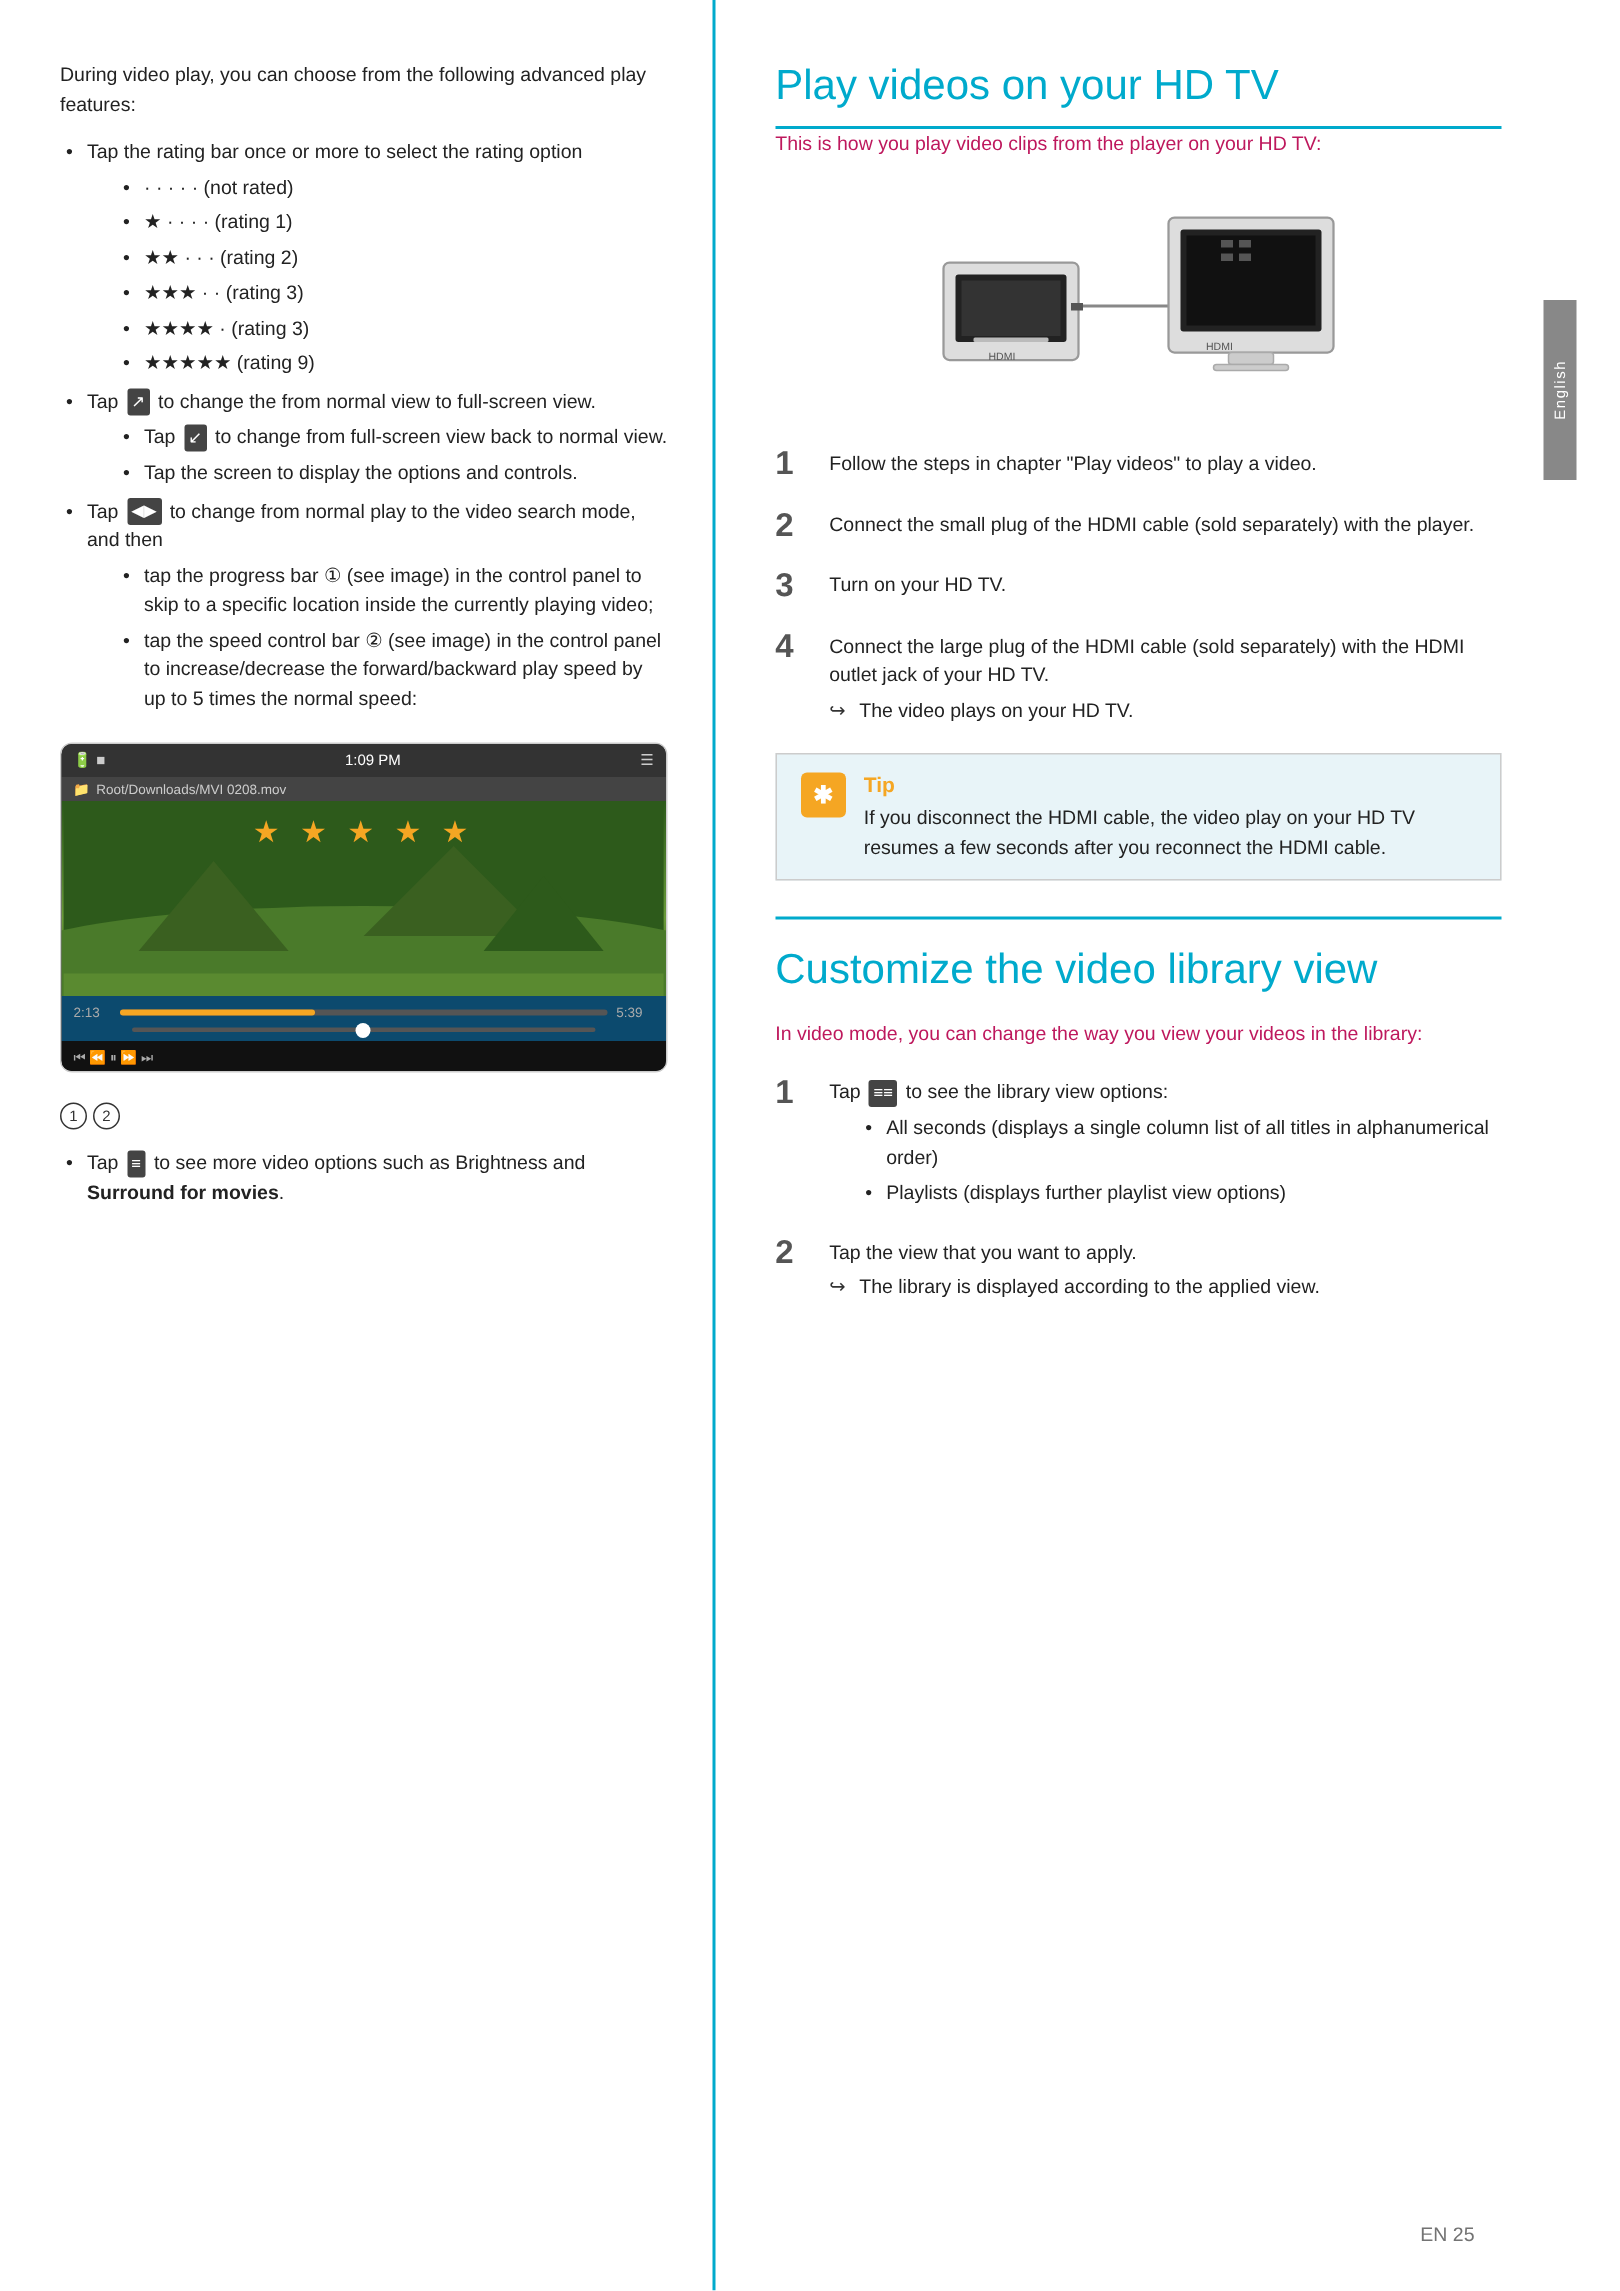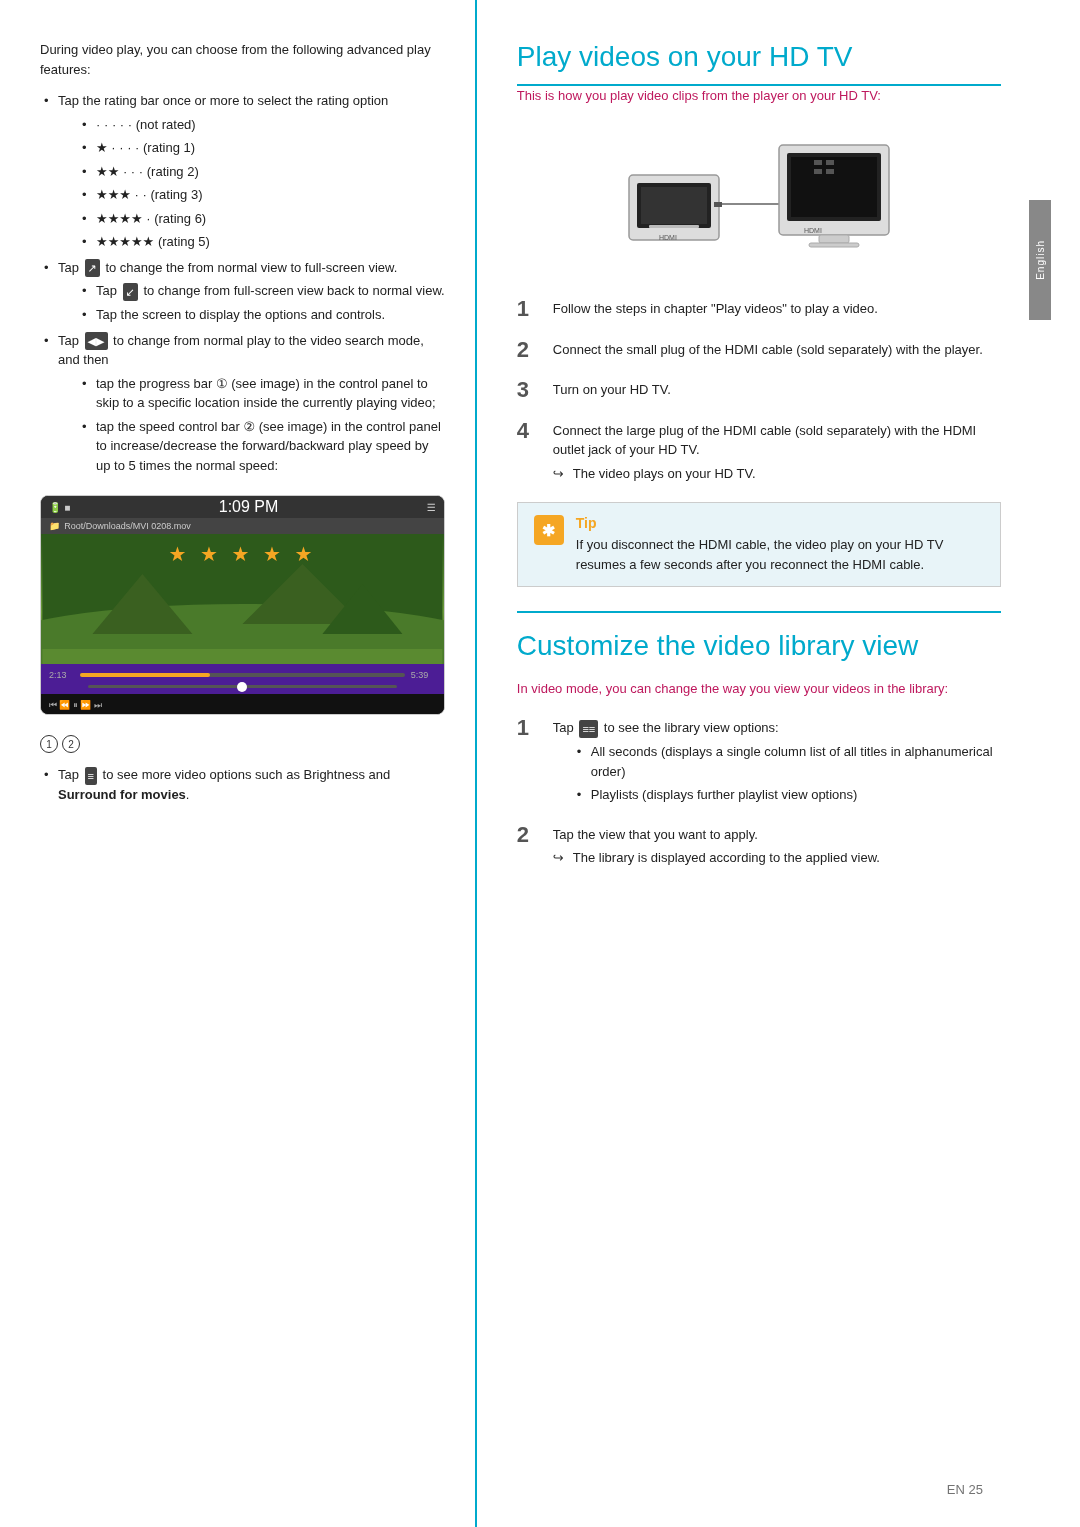--- a/index.html
+++ b/index.html
@@ -107,40 +107,40 @@
     .device-top-bar {
       background: #333;
       height: 22px;
       display: flex;
       align-items: center;
       justify-content: space-between;
       padding: 0 8px;
       font-size: 10px;
       color: #ccc;
     }
-    .device-top-bar .time { color: #fff; font-size: 16px; }
+    .device-top-bar .time { color: #fff; font-size: 10px; }
     .device-video-content {
       background: linear-gradient(180deg, #2d5a1b 0%, #4a7a2a 30%, #6a9a3a 60%, #3a6020 100%);
       height: 130px;
       position: relative;
       display: flex;
       align-items: center;
       justify-content: center;
     }
     .star-rating {
       position: absolute;
       top: 8px;
       left: 50%;
       transform: translateX(-50%);
       color: #f5a623;
       font-size: 20px;
       letter-spacing: 4px;
     }
     .device-controls {
-      background: #4c1d95;
+      background: #0c4a6e;
       padding: 6px 8px;
       position: relative;
     }
     .progress-bar-container {
       display: flex;
       align-items: center;
       gap: 6px;
       margin-bottom: 5px;
     }
     .progress-time {
@@ -343,22 +343,22 @@
 
     <ul class="bullet-list">
 
       <li>
         <span>Tap the rating bar once or more to select the rating option</span>
         <ul class="sub-list">
           <li><span>· · · · ·  (not rated)</span></li>
           <li><span>★ · · · ·  (rating 1)</span></li>
           <li><span>★★ · · ·  (rating 2)</span></li>
           <li><span>★★★ · ·  (rating 3)</span></li>
-          <li><span>★★★★ ·  (rating 6)</span></li>
-          <li><span>★★★★★  (rating 5)</span></li>
+          <li><span>★★★★ ·  (rating 3)</span></li>
+          <li><span>★★★★★  (rating 9)</span></li>
         </ul>
       </li>
 
       <li>
         <span>Tap <span class="icon-inline">↗</span> to change the from normal view to full-screen view.</span>
         <ul class="sub-list">
           <li>Tap <span class="icon-inline">↙</span> to change from full-screen view back to normal view.</li>
           <li>Tap the screen to display the options and controls.</li>
         </ul>
       </li>

